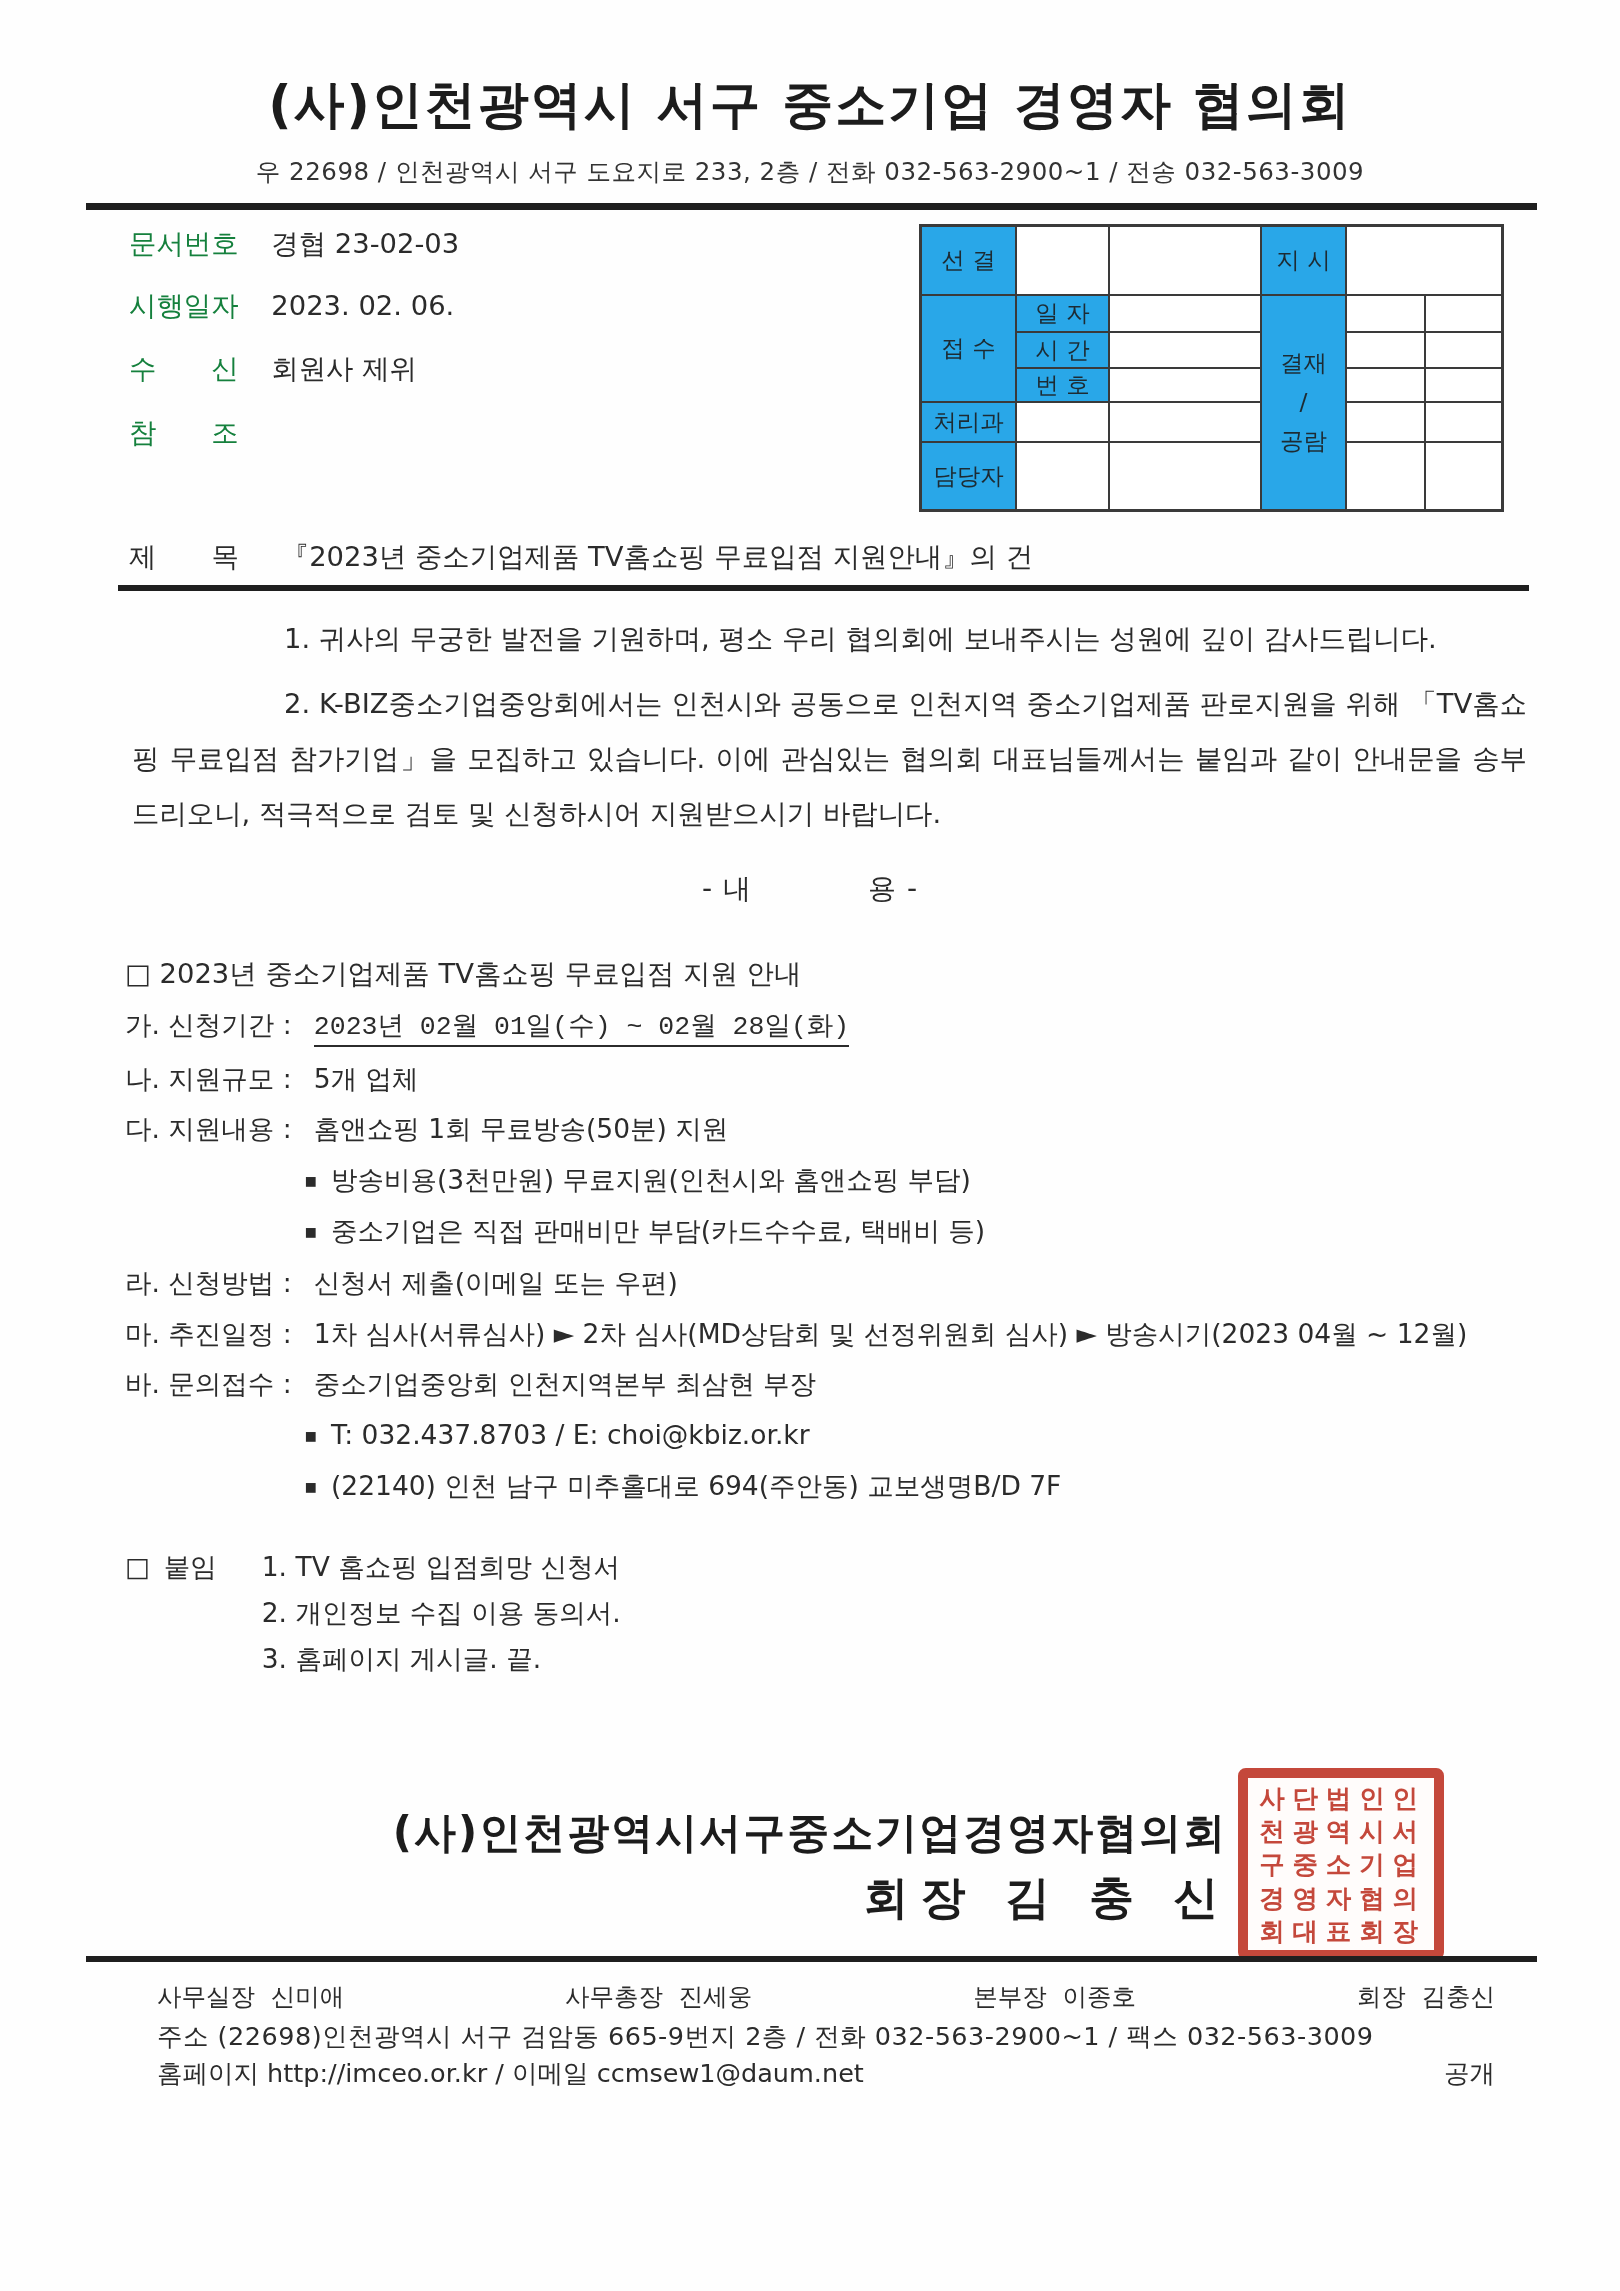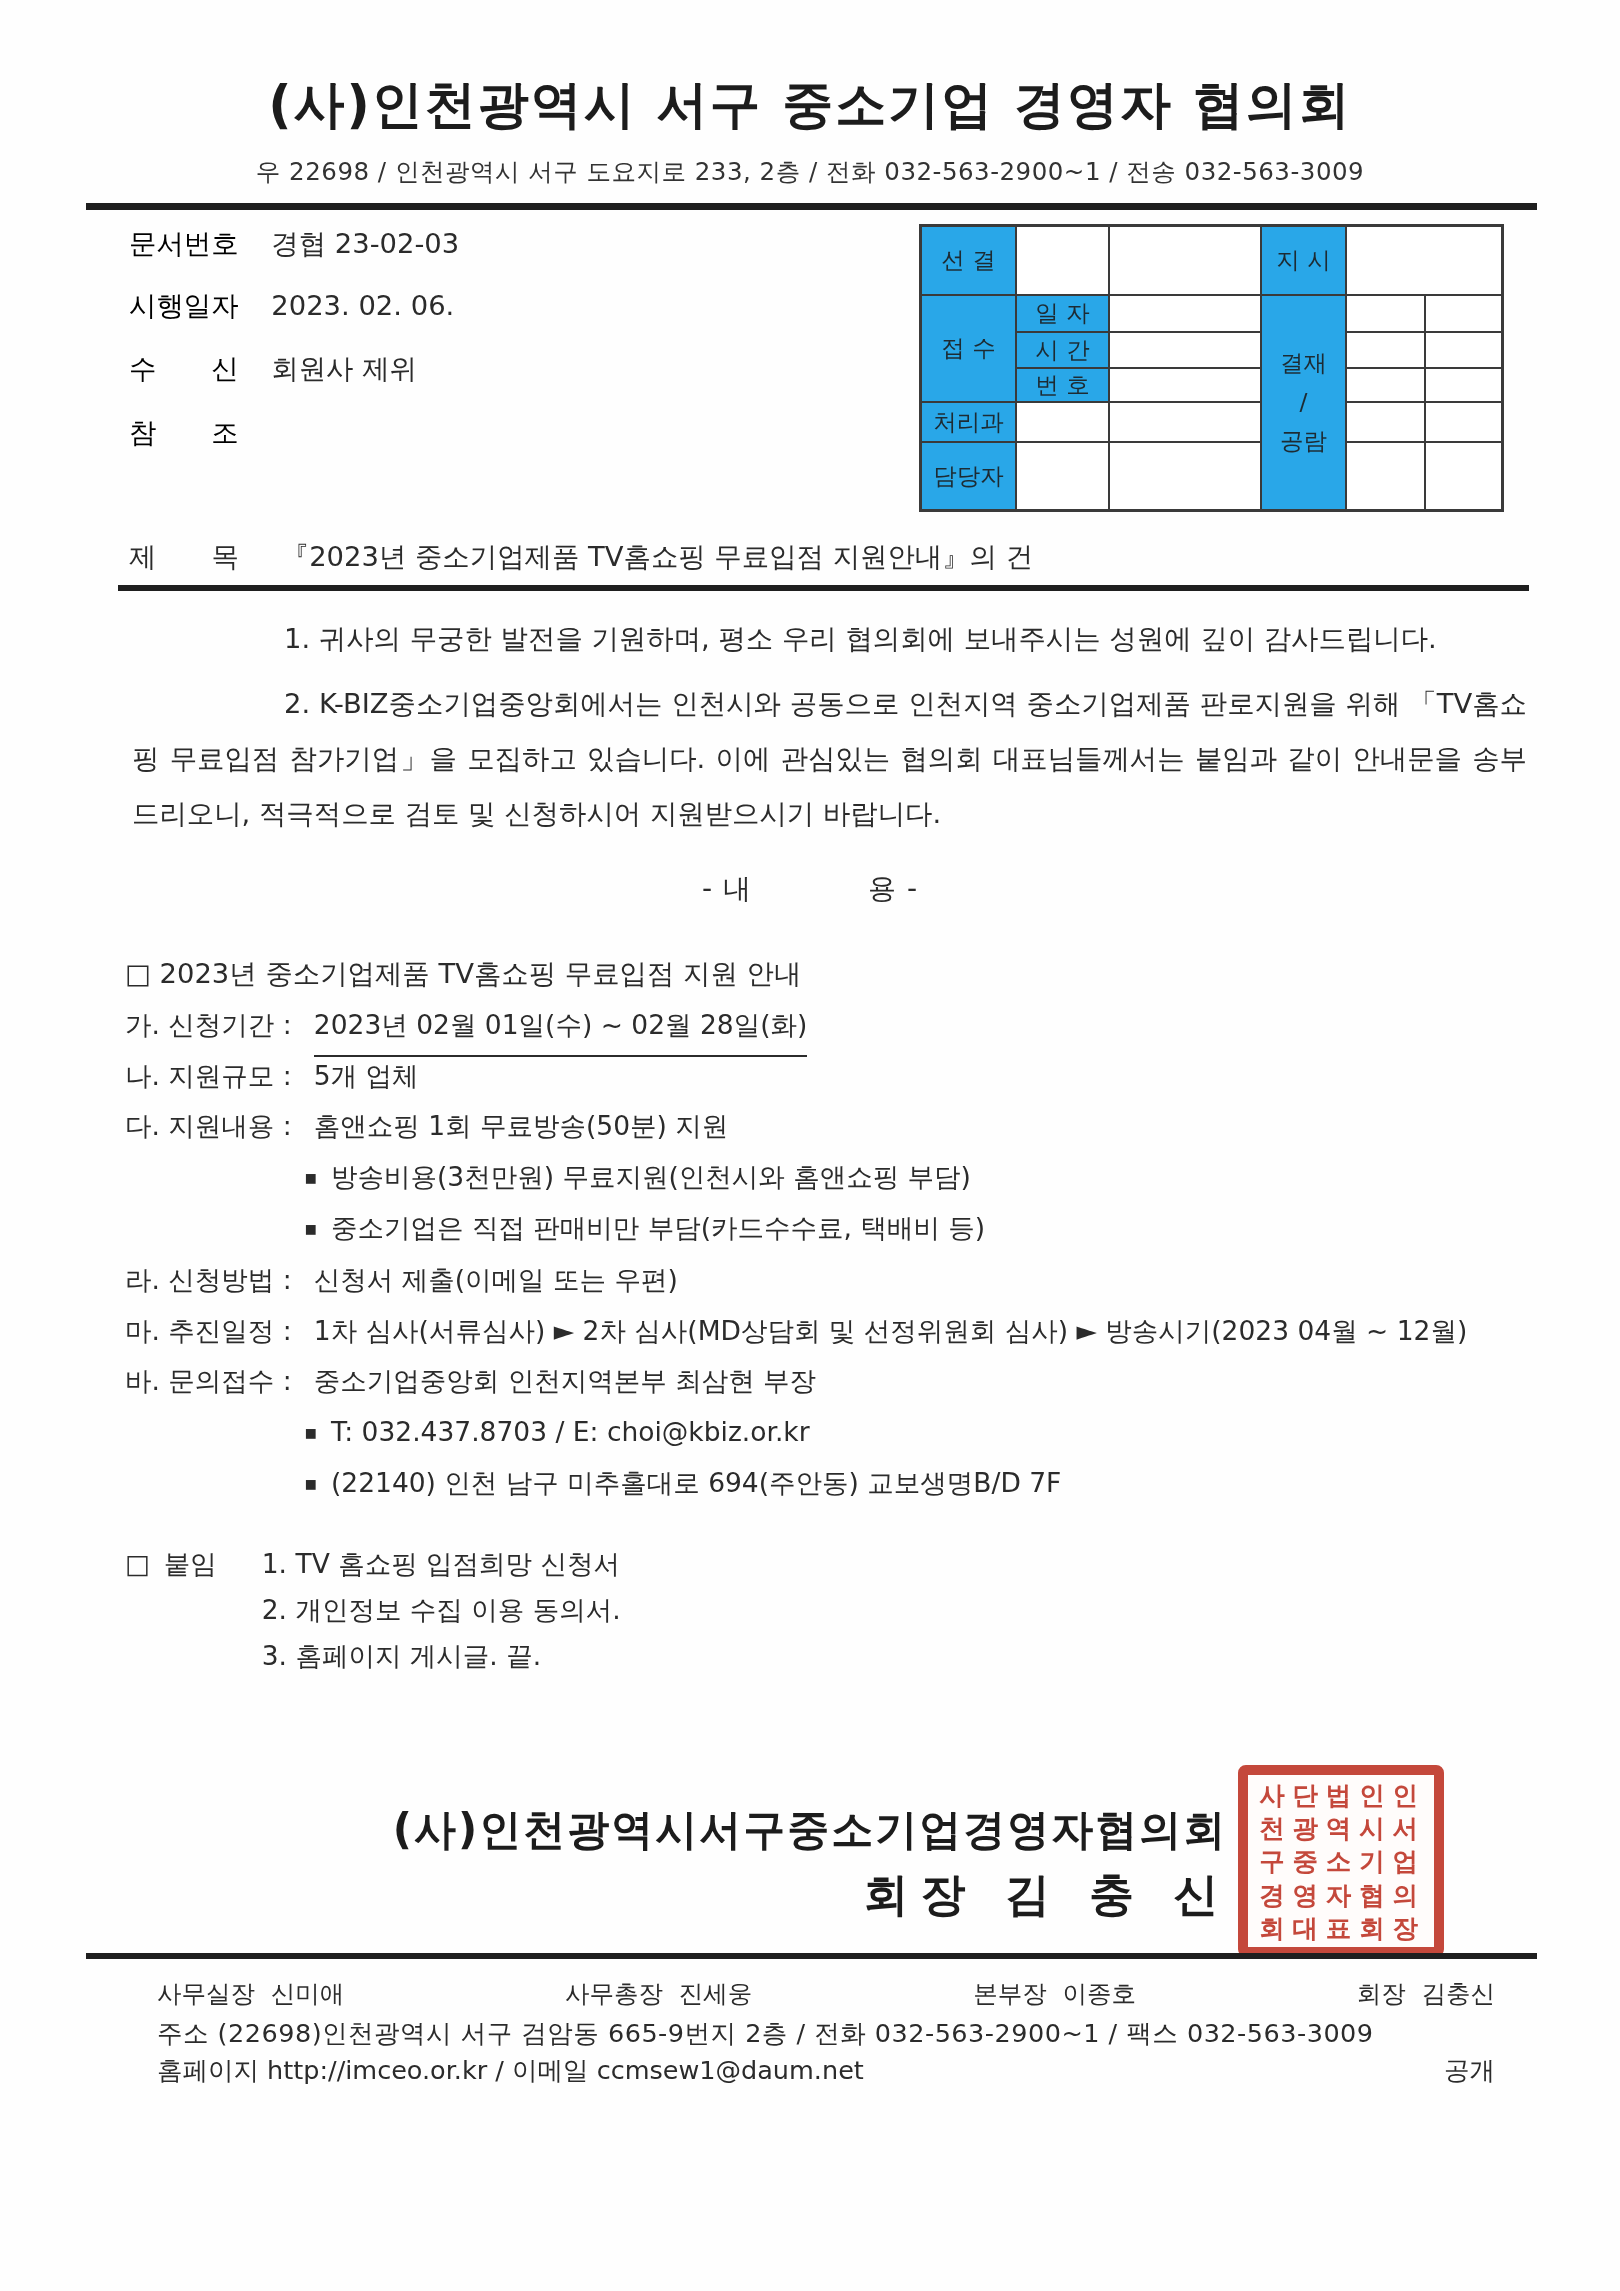--- a/index.html
+++ b/index.html
@@ -28,21 +28,21 @@
     color:#333; line-height:29px;
   }
   .rule { background:#1f1f1f; }
   .rule1 { position:relative; margin:17.6px 0 0 86px; width:1451px; height:6.9px; }
   .rule2 { position:relative; margin:11.8px 0 0 118px; width:1411px; height:5.9px; }
   .rule3 { position:relative; margin:33px 0 0 86px; width:1451px; height:5.9px; }
 
   
   .doc-section { position:relative; height:325px; }
   .doc-row { position:absolute; left:129px; font-size:27.4px; line-height:31px; white-space:nowrap; }
-  .doc-row .doc-label { display:inline-block; min-width:116px; color:#000000; }
+  .doc-row .doc-label { display:inline-block; min-width:116px; color:#15803d; }
   .doc-row .doc-value { margin-left:17.6px; }
   .doc-row.r0 { top:17.6px; }
   .doc-row.r1 { top:80px; }
   .doc-row.r2 { top:143px; }
   .doc-row.r3 { top:207px; }
 
   .approval-grid {
     position:absolute; left:919px; top:13.7px;
     display:grid;
     grid-template-columns:95px 93px 152px 85px 79px 77px;
@@ -89,21 +89,21 @@
   .subject .sval { margin-left:43px; }
 
   
   .para1 { margin:29px 93px 0 132px; text-indent:152px; font-size:27.4px; line-height:37px; }
   .para2 { margin:19.6px 93px 0 132px; text-indent:152px; font-size:27.4px; line-height:55px; text-align:justify; }
   .divider { margin-top:29px; text-align:center; font-size:28px; letter-spacing:1px; }
 
   .content-heading { margin:51px 0 0 125px; font-size:27.4px; line-height:29px; }
   .item { margin:21.6px 0 0 125px; font-size:26.5px; line-height:29px; white-space:nowrap; }
   .item .ival { margin-left:13.7px; }
-  .item .u { border-bottom:2.9px solid #2b2b2b; padding-bottom:15px; }
+  .item .u { border-bottom:2.9px solid #2b2b2b; padding-bottom:3px;font-family:Liberation Mono, monospace; }
   .sub { margin:21.6px 0 0 304px; font-size:26.5px; line-height:29px; white-space:nowrap; }
   .sub .bullet { font-size:19.6px; margin-right:13.7px; vertical-align:2px; }
 
   
   .attach { display:flex; margin:51px 0 0 125px; font-size:26.5px; line-height:29px; }
   .attach .amark { margin-right:13.7px; }
   .attach .alabel { margin-right:45px; }
   .aitems > div { margin-bottom:16.7px; white-space:nowrap; }
 
   

